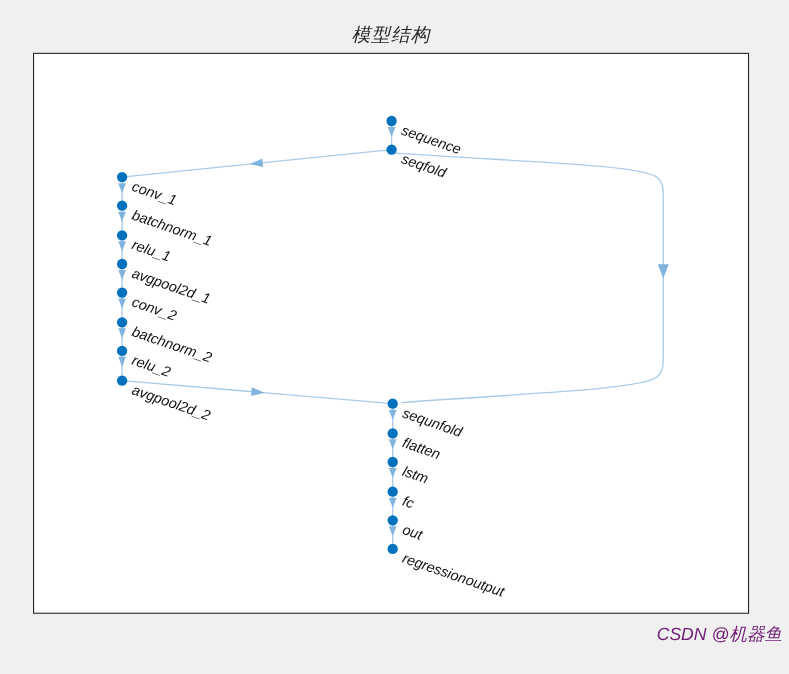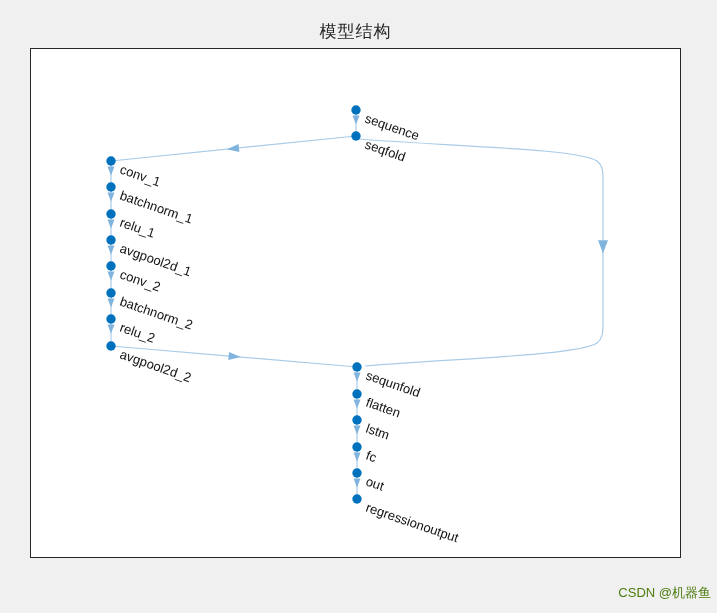--- a/index.html
+++ b/index.html
@@ -3,20 +3,21 @@
 <meta charset="utf-8">
 <style>
   html, body { margin: 0; padding: 0; }
   body { background: #f0f0f0; font-family: "Liberation Sans", "DejaVu Sans", sans-serif; }
   .stage {
     position: relative;
     width: 717px;
     height: 613px;
     background: #f0f0f0;
     overflow: hidden;
+    font-style: italic;
   }
   .fig-title {
     position: absolute;
     left: 30px;
     top: 20px;
     width: 651px;
     text-align: center;
     font-size: 17px;
     color: #262626;
     letter-spacing: 1px;
@@ -27,23 +28,23 @@
     top: 48px;
     width: 649px;
     height: 508px;
     background: #ffffff;
     border: 1px solid #262626;
   }
   .plot-area svg { display: block; }
   .watermark {
     position: absolute;
     right: 6px;
-    top: 584px;
-    font-size: 13px;
-    color: #4d7c0f;
+    top: 567px;
+    font-size: 16px;
+    color: #701a75;
   }
   svg text.node-label {
     font-family: "Liberation Sans", "DejaVu Sans", sans-serif;
     font-size: 13px;
     fill: #111111;
   }
 </style>
 </head>
 <body>
 

